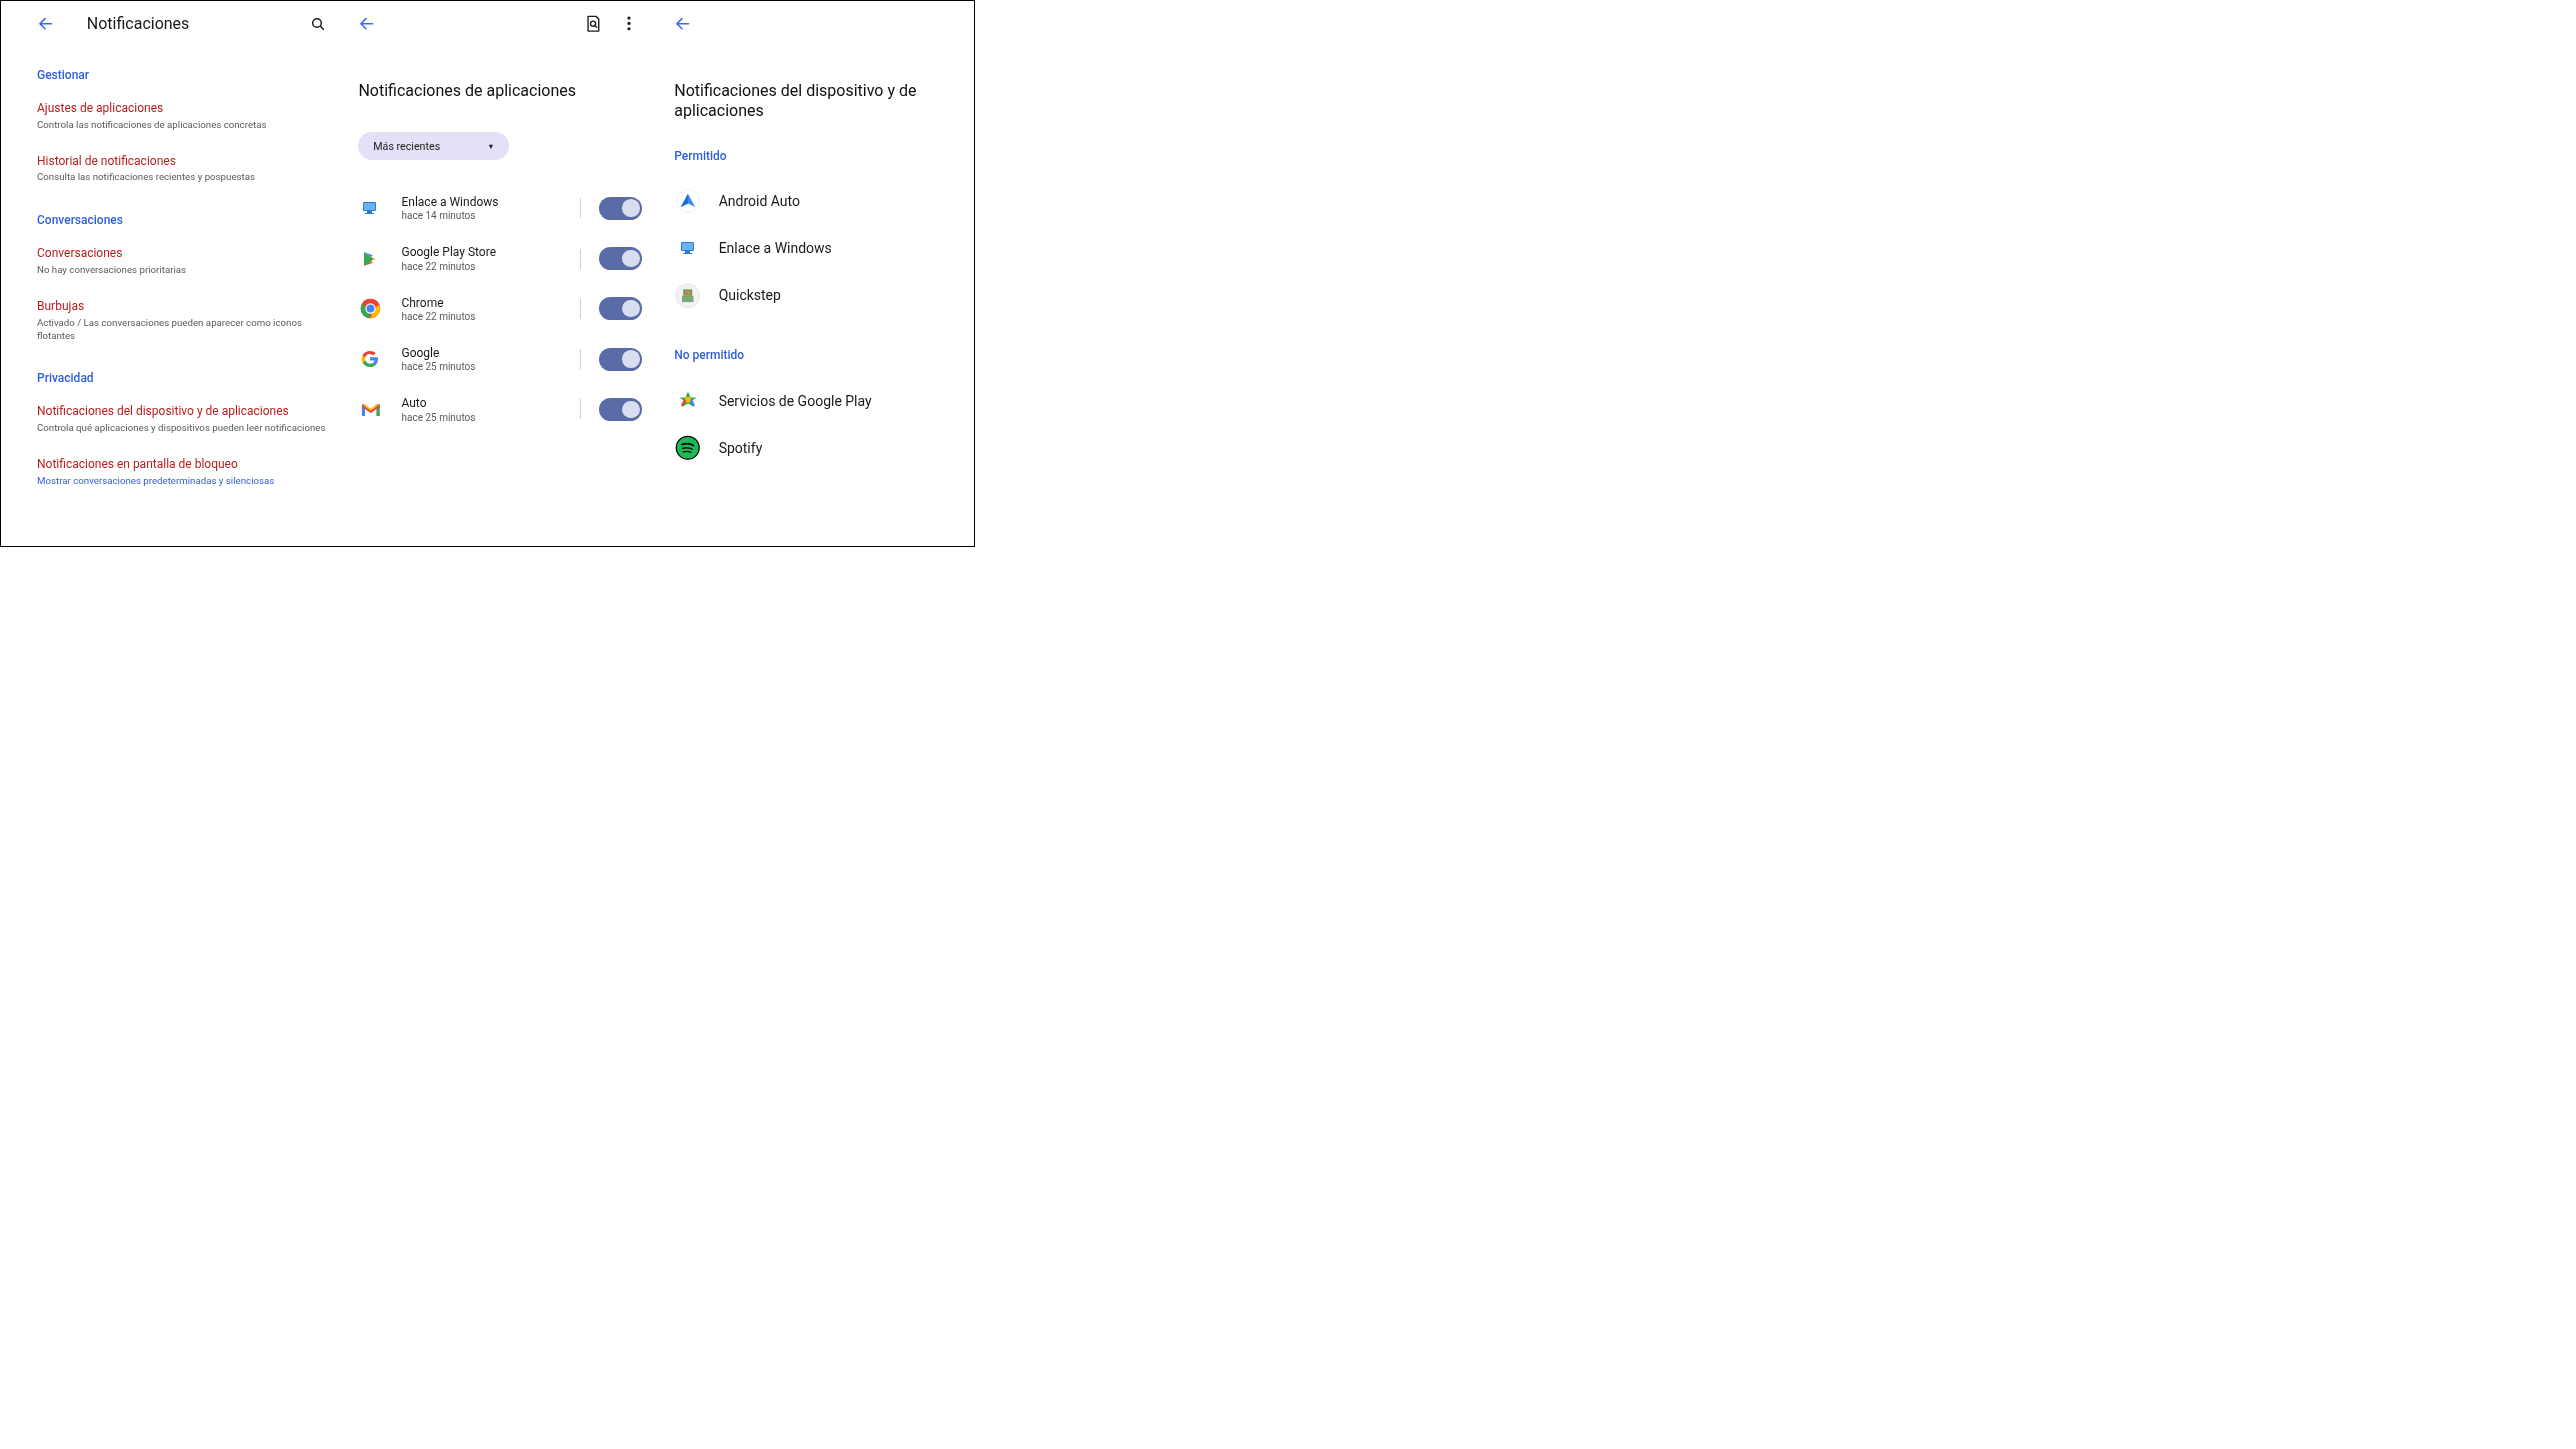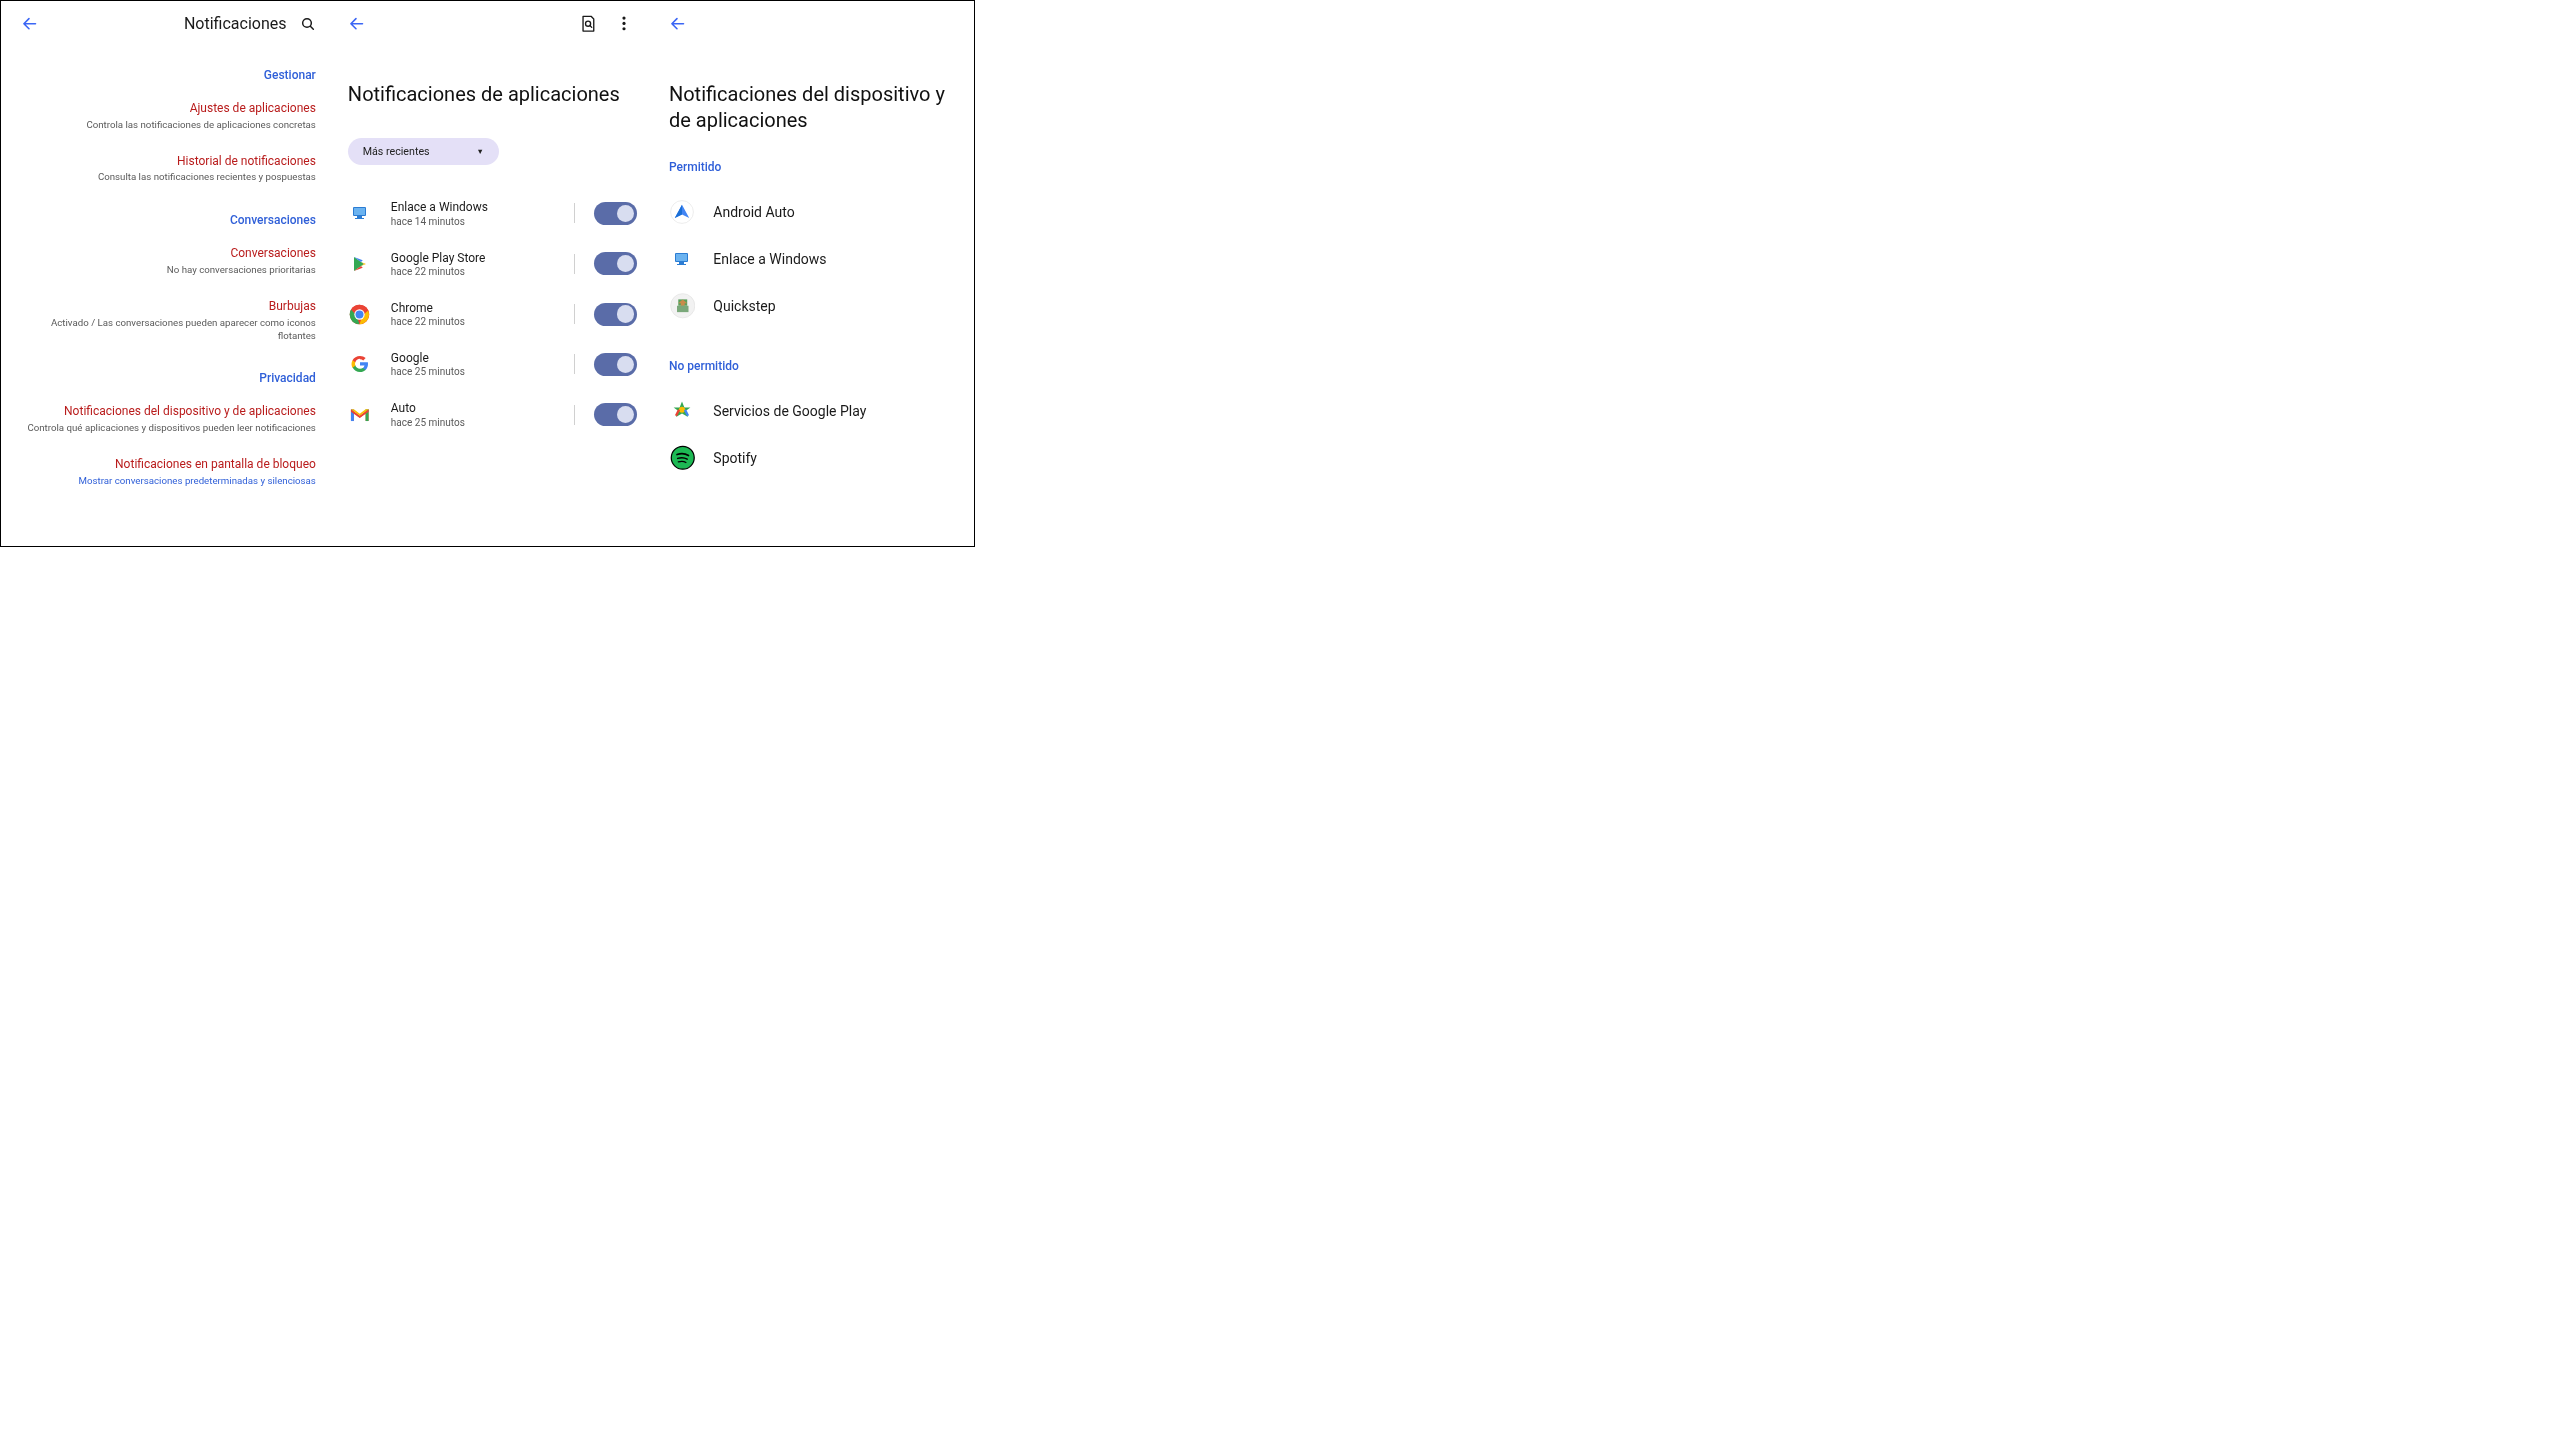--- a/index.html
+++ b/index.html
@@ -15,21 +15,21 @@
     display: flex;
     height: 100%;
     border: 1.3px solid #000;
   }
   .panel {
     flex: 1;
     padding: 8px 16px;
     overflow: hidden;
     position: relative;
   }
-  .panel1 { flex: 1.02; padding-left: 20px; text-align: right; }
+  .panel1 { flex: 1.02; padding-left: 36px; }
   .panel2 { flex: 1.0; }
   .panel3 { flex: 1.0; }
   .topbar {
     display: flex;
     align-items: center;
     height: 29.5px;
     gap: 13.4px;
   }
   .back-arrow {
     color: #3b66f5;
@@ -72,21 +72,21 @@
   .setting-sub {
     font-size: 9.7px;
     color: #5a5a5a;
     font-weight: 400;
     line-height: 1.35;
   }
   .setting-sub.link { color: #2f5fd8; }
 
   
   .big-title {
-    font-size: 20px;
+    font-size: 16px;
     font-weight: 400;
     color: #111;
     margin-top: 42px;
     line-height: 1.3;
   }
   .filter-chip {
     margin-top: 31px;
     background: #e4e0f7;
     border-radius: 14.8px;
     padding: 7.4px 14.8px;

